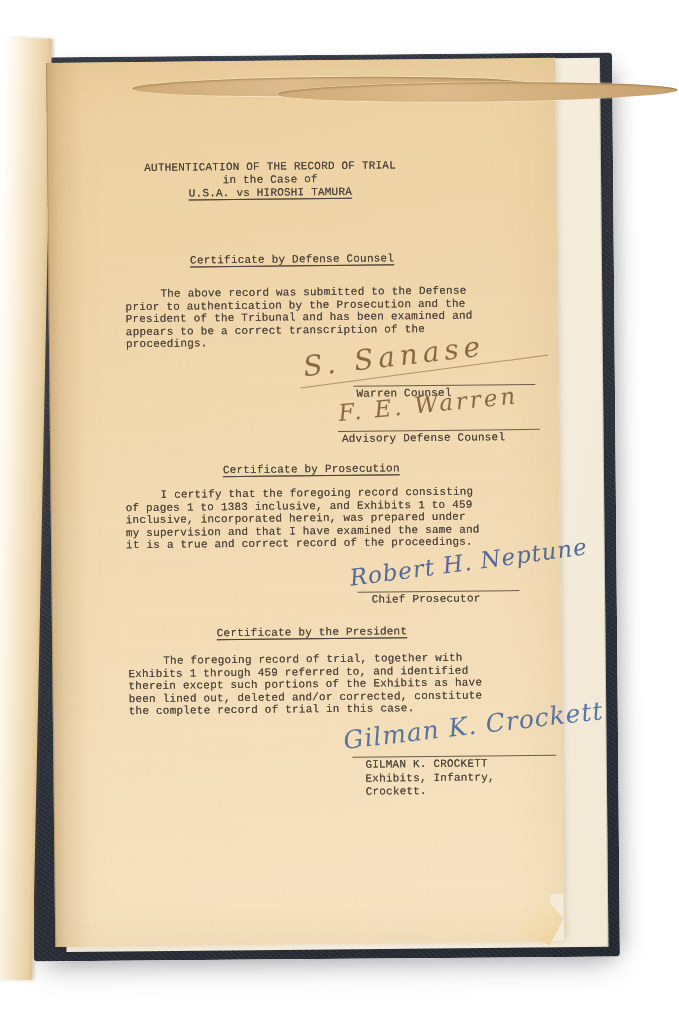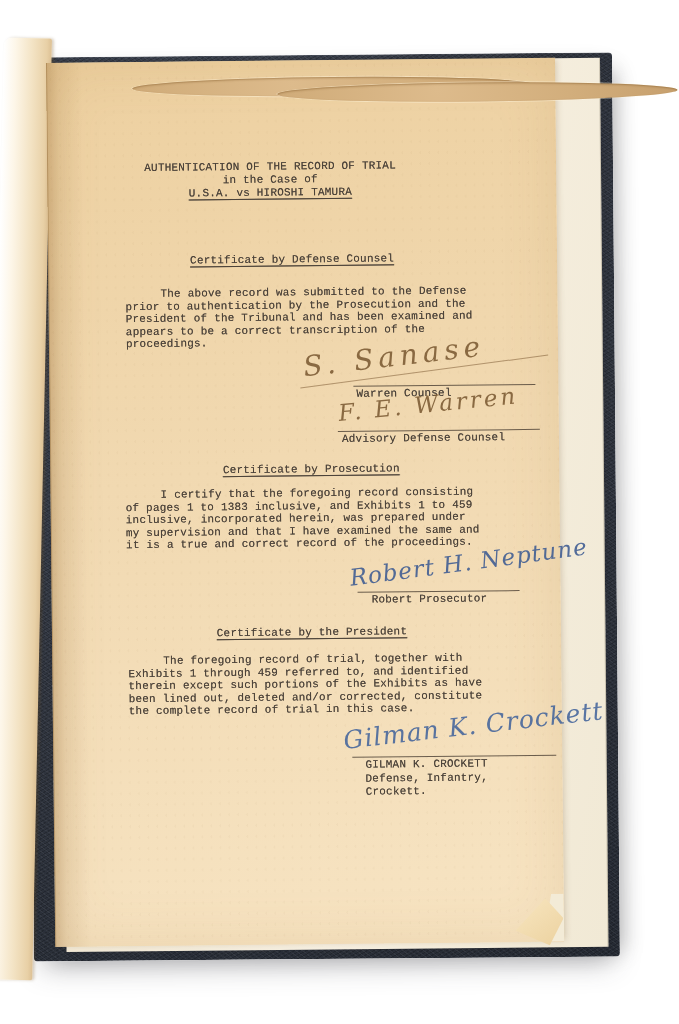--- a/index.html
+++ b/index.html
@@ -135,36 +135,36 @@
     <div class="typed para p2">
       <div class="indent">I certify that the foregoing record consisting</div>
       <div>of pages 1 to 1383 inclusive, and Exhibits 1 to 459</div>
       <div>inclusive, incorporated herein, was prepared under</div>
       <div>my supervision and that I have examined the same and</div>
       <div>it is a true and correct record of the proceedings.</div>
     </div>
 
     <div class="script sig3-script">Robert H. Neptune</div>
     <div class="rule sig3-rule"></div>
-    <div class="typed sig3-label">Robert Prosecutor</div>
+    <div class="typed sig3-label">Chief Prosecutor</div>
 
     <div class="typed center h3 u">Certificate by the President</div>
     <div class="typed para p3">
       <div class="indent">The foregoing record of trial, together with</div>
       <div>Exhibits 1 through 459 referred to, and identified</div>
       <div>therein except such portions of the Exhibits as have</div>
       <div>been lined out, deleted and/or corrected, constitute</div>
       <div>the complete record of trial in this case.</div>
     </div>
 
     <div class="script sig4-script">Gilman K. Crockett</div>
     <div class="rule sig4-rule"></div>
     <div class="typed sig4-block">
       <div>GILMAN K. CROCKETT</div>
-      <div>Defense, Infantry,</div>
+      <div>Exhibits, Infantry,</div>
       <div>Crockett.</div>
     </div>
 
     <div class="tear-notch"></div>
     <div class="fold"></div>
   </div>
 
 </div>
 
 </body></html>

